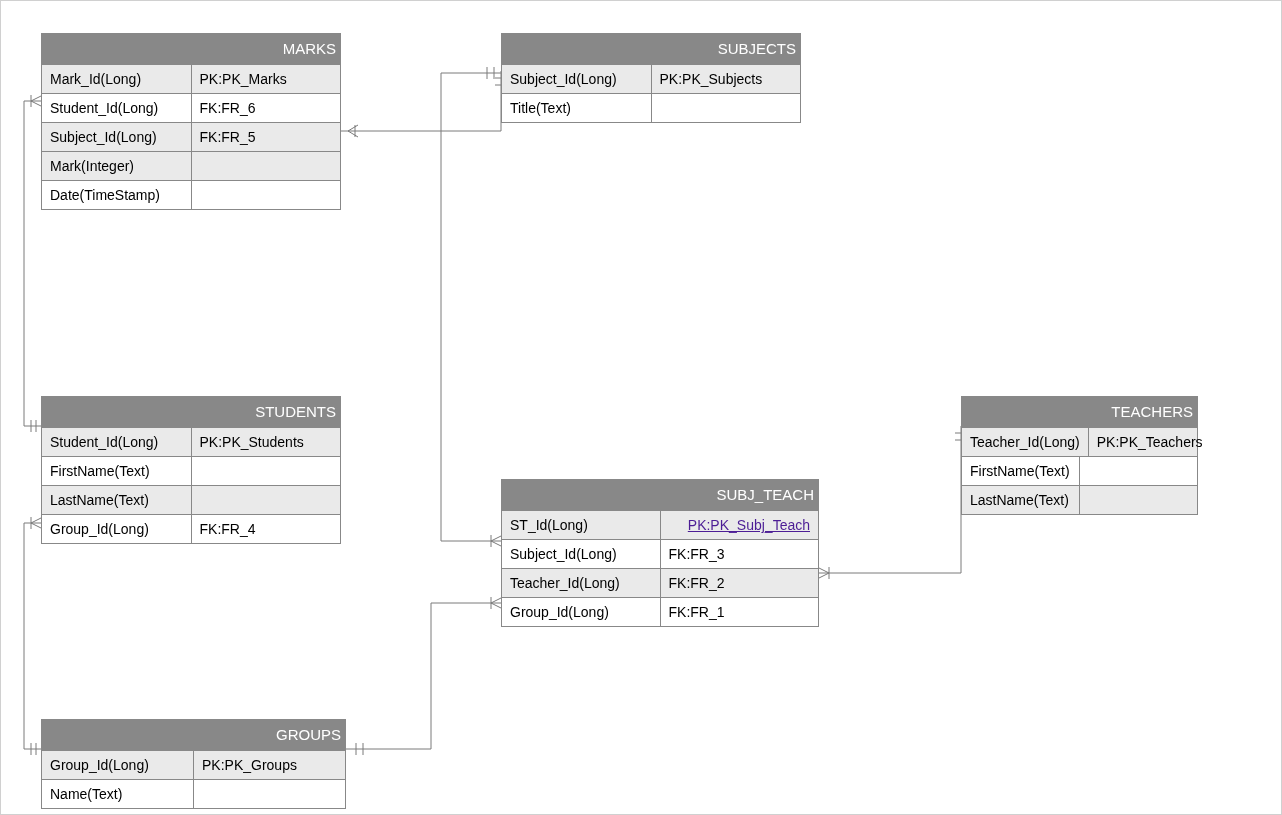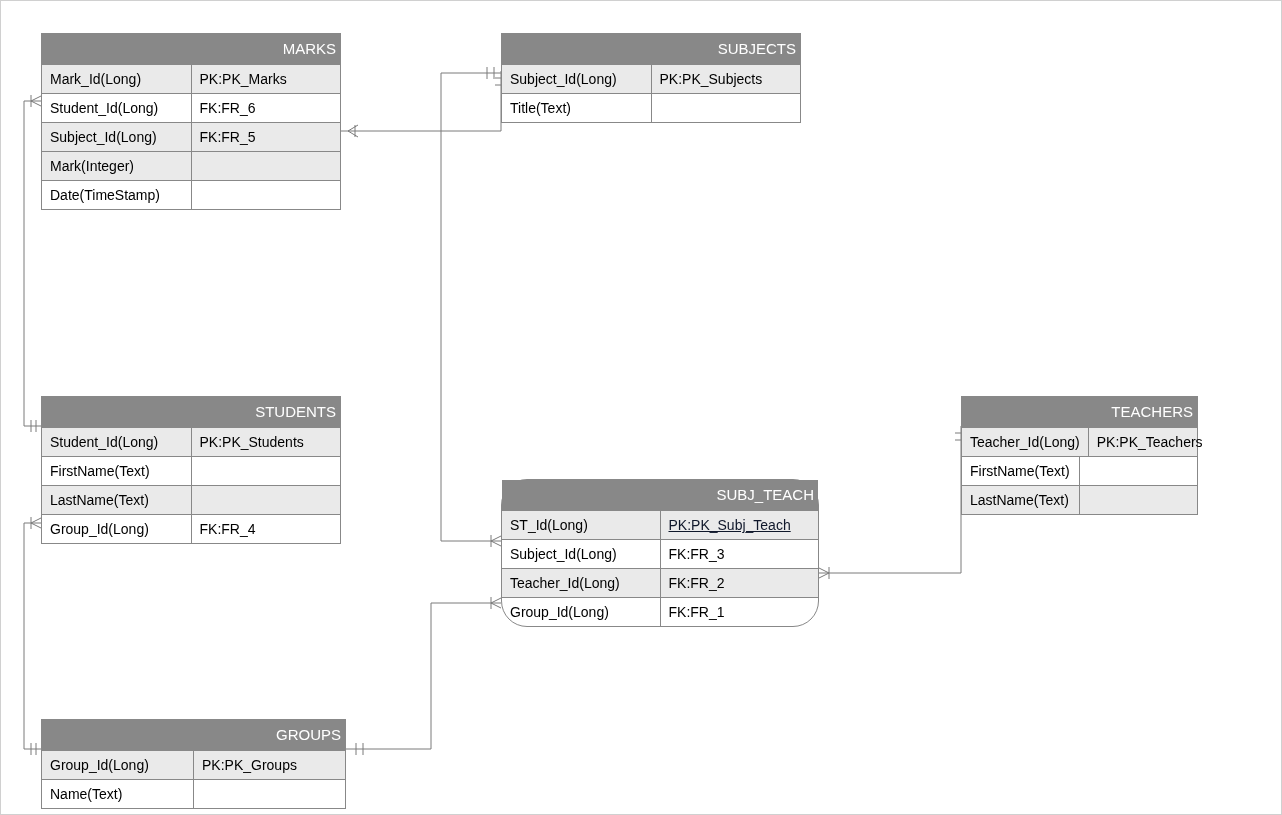--- a/index.html
+++ b/index.html
@@ -42,21 +42,21 @@
     box-sizing: border-box;
   }
   .col-name {
     flex: 1 1 0;
     border-right: 1px solid #888;
   }
   .col-key {
     flex: 1 1 0;
   }
   .shade { background: #eaeaea; }
-  .pk-link { color: #0f172a; text-decoration: underline; }
+  .pk-link { color: #4c1d95; text-decoration: underline; text-align: right; }
   svg.connectors {
     position: absolute;
     left: 0; top: 0;
     width: 1282px;
     height: 815px;
     pointer-events: none;
   }
   svg.connectors line, svg.connectors polyline, svg.connectors path {
     stroke: #7a7a7a;
     stroke-width: 1;
@@ -162,21 +162,21 @@
     <div class="entity-row shade">
       <div class="col-name">LastName(Text)</div>
       <div class="col-key"></div>
     </div>
     <div class="entity-row">
       <div class="col-name">Group_Id(Long)</div>
       <div class="col-key">FK:FR_4</div>
     </div>
   </div>
 
-  <div class="entity" style="left:500px; top:478px; width:318px;border-radius:26px;">
+  <div class="entity" style="left:500px; top:478px; width:318px;">
     <div class="entity-header">SUBJ_TEACH</div>
     <div class="entity-row shade">
       <div class="col-name">ST_Id(Long)</div>
       <div class="col-key pk-link">PK:PK_Subj_Teach</div>
     </div>
     <div class="entity-row">
       <div class="col-name">Subject_Id(Long)</div>
       <div class="col-key">FK:FR_3</div>
     </div>
     <div class="entity-row shade">

